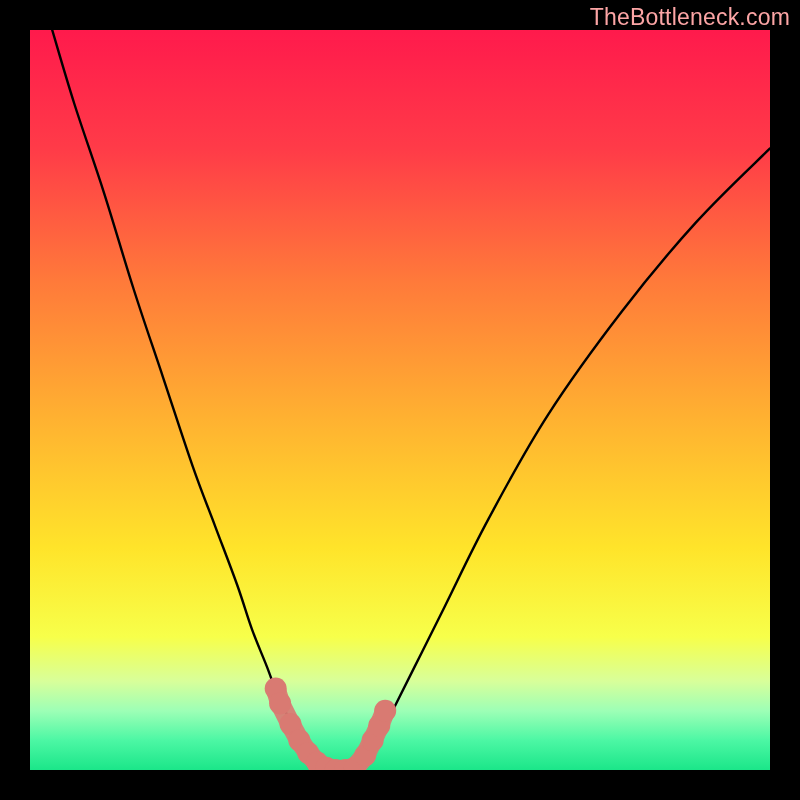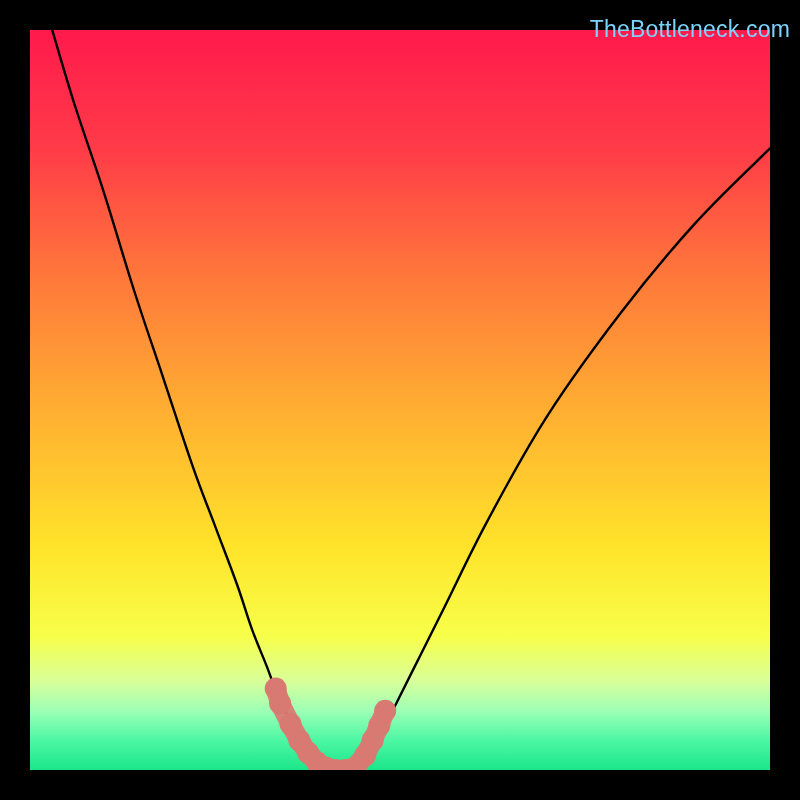--- a/index.html
+++ b/index.html
@@ -36,23 +36,23 @@
   }
   .overlay-svg {
     position: absolute;
     left: 0;
     top: 0;
     width: 100%;
     height: 100%;
   }
   .attribution {
     position: absolute;
-    top: 16px;
+    top: 4px;
     right: 10px;
-    color: #7dd3fc;
+    color: #fca5a5;
     font-size: 23px;
     font-weight: 400;
     letter-spacing: 0.2px;
   }
 </style>
 </head>
 <body>
 
 <div class="frame">
   <div class="plot">

